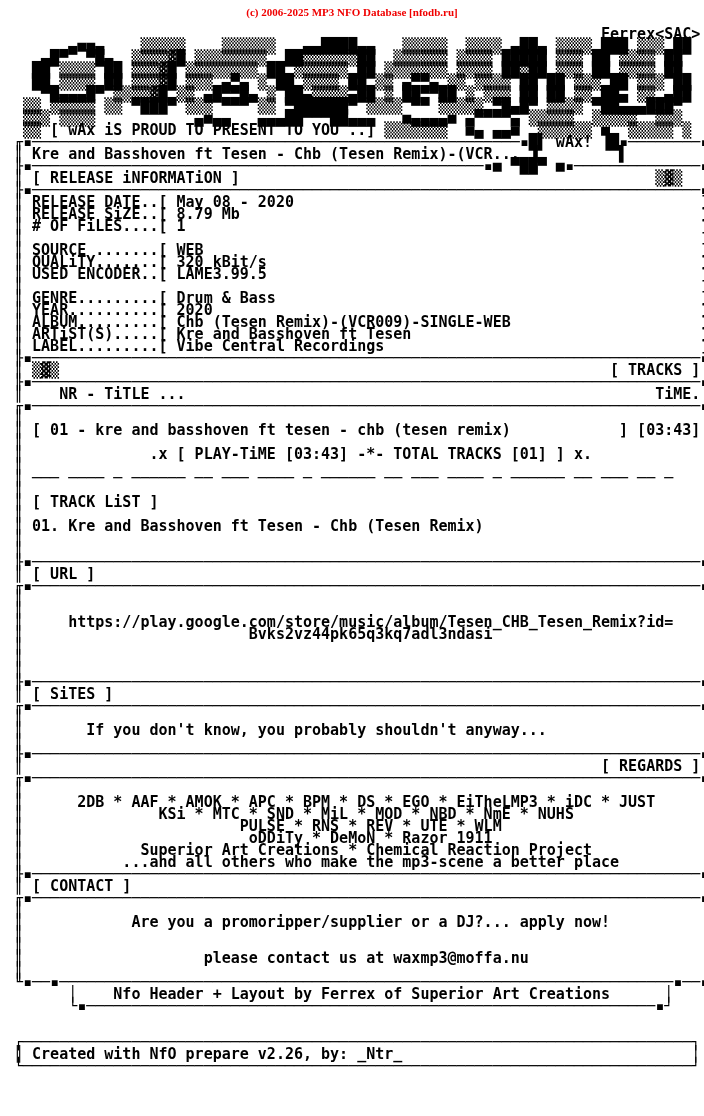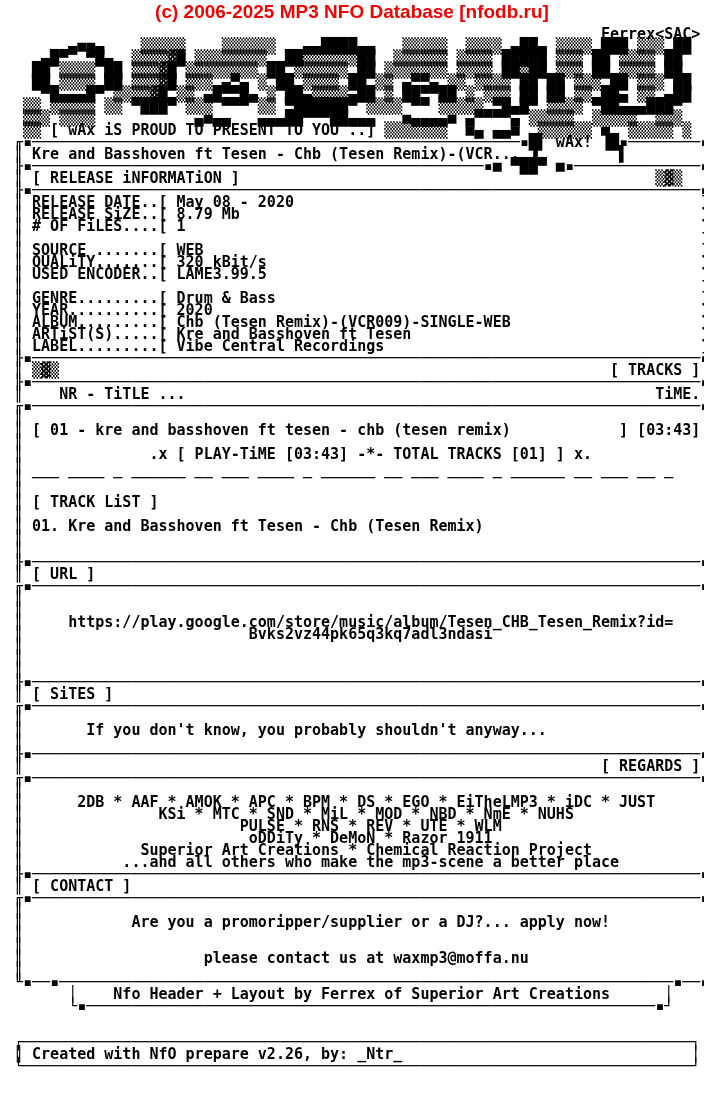--- a/index.html
+++ b/index.html
@@ -11,22 +11,22 @@
     width: 704px;
     height: 1116px;
     overflow: hidden;
     position: relative;
   }
   .copyright {
     margin: 4px 0 0 0;
     height: 16px;
     line-height: 16px;
     text-align: center;
-    font-family: Liberation Sans, sans-serif;
-    font-size: 19px;
+    font-family: Liberation Serif, serif;
+    font-size: 11px;
     font-weight: bold;
     color: #f00000;
     white-space: pre;
   }
   pre.nfo {
     margin: 8px 0 0 14px;
     padding: 0;
     font-family: "DejaVu Sans Mono", monospace;
     font-size: 15px;
     line-height: 12px;

